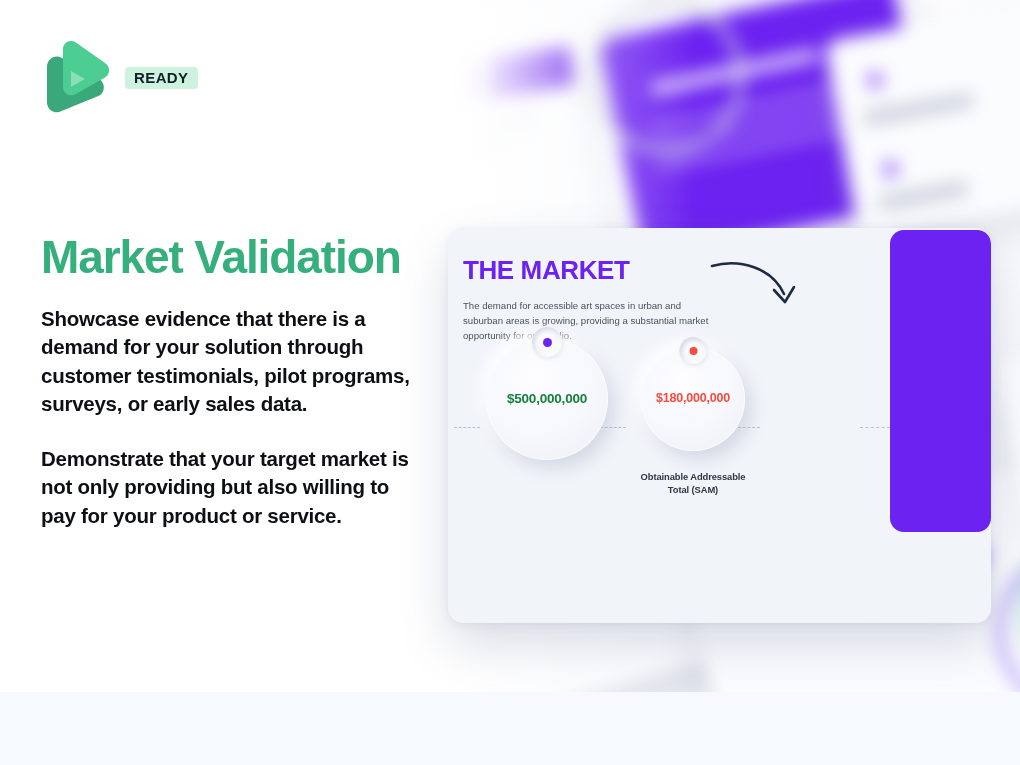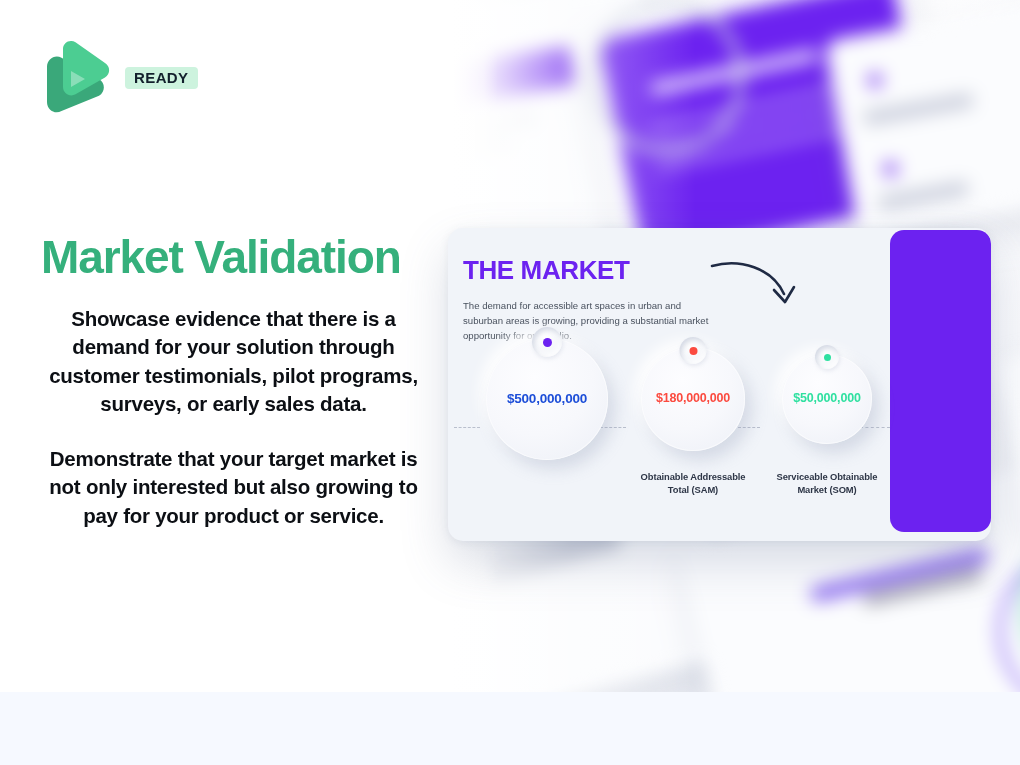--- a/index.html
+++ b/index.html
@@ -64,28 +64,28 @@
     font-size:28px;font-weight:700;color:#0d1116;letter-spacing:-0.7px;line-height:1.1;
   }
 
   
   .headline{
     position:absolute;left:41px;top:202px;z-index:20;
     font-size:46px;line-height:1.06;font-weight:700;color:#35b07c;letter-spacing:-1.1px;
   }
   .body{
     position:absolute;left:41px;top:305px;width:385px;z-index:20;
-    font-size:20.5px;line-height:1.38;font-weight:700;color:#0c0f14;letter-spacing:-0.25px;text-align:center;
+    font-size:20.5px;line-height:1.38;font-weight:700;color:#0c0f14;letter-spacing:-0.25px;
   }
   .body p{margin:0;}
   .body p + p{margin-top:27px;}
 
   
   .card{
-    position:absolute;left:448px;top:228px;width:543px;height:313px;z-index:25;
+    position:absolute;left:448px;top:228px;width:543px;height:395px;z-index:25;
     background:#f1f4f9;border-radius:15px;
     box-shadow:0 22px 48px rgba(90,105,140,.22), 0 2px 8px rgba(90,105,140,.10);
     overflow:hidden;
   }
   .card-title{
     position:absolute;left:15px;top:29px;
     font-size:26px;font-weight:700;color:#6c22f0;letter-spacing:-0.4px;line-height:1;
   }
   .card-sub{
     position:absolute;left:15px;top:71px;width:252px;
@@ -200,21 +200,21 @@
     </div>
     <div class="logotext">
       <span class="ready-badge">READY</span>
     </div>
   </div>
 
   <h1 class="headline">Market Validation</h1>
 
   <div class="body">
     <p>Showcase evidence that there is a demand for your solution through customer testimonials, pilot programs, surveys, or early sales data.</p>
-    <p>Demonstrate that your target market is not only interested but also growing to pay for your product or service.</p>
+    <p>Demonstrate that your target market is not only providing but also willing to pay for your product or service.</p>
   </div>
 
   <div class="card">
 
     <div class="purple-panel"></div>
 
     <div class="card-title">THE MARKET</div>
     <div class="card-sub">The demand for accessible art spaces in urban and suburban areas is growing, providing a substantial market opportunity for our studio.</div>
 
     <div class="curve-arrow">
@@ -232,50 +232,37 @@
     <div class="markets">
 
       <div class="mcol" style="left:450px;width:0;"></div>
 
       <div class="mcol" style="left:14px;width:170px;">
         <div class="knobwrap">
           <div class="circle" style="width:122px;height:122px;top:0;"></div>
           <div class="knob" style="top:-11px;">
             <i style="background:#6c22f0;"></i>
           </div>
-          <div class="amount" style="top:53px;color:#1d4ed8;">$500,000,000</div>
+          <div class="amount" style="top:53px;color:#15803d;">$500,000,000</div>
         </div>
       </div>
 
       <div class="mcol" style="left:160px;width:170px;">
         <div class="knobwrap">
           <div class="circle" style="width:104px;height:104px;top:9px;"></div>
           <div class="knob" style="top:-1px;width:27px;height:27px;">
             <i style="background:#fb4a3f;width:8px;height:8px;"></i>
           </div>
           <div class="amount" style="top:53px;color:#fb4a3f;font-size:12.5px;">$180,000,000</div>
         </div>
         <div class="mlabel" style="top:132px;">
           <span>Obtainable Addressable</span><br>
           <span>Total (SAM)</span>
         </div>
       </div>
 
-      <div class="mcol" style="left:294px;width:170px;">
-        <div class="knobwrap">
-          <div class="circle" style="width:90px;height:90px;top:16px;"></div>
-          <div class="knob" style="top:7px;width:24px;height:24px;">
-            <i style="background:#2fe0a0;width:7px;height:7px;"></i>
-          </div>
-          <div class="amount" style="top:53px;color:#2fe0a0;font-size:12.5px;">$50,000,000</div>
-        </div>
-        <div class="mlabel" style="top:132px;">
-          <span>Serviceable Obtainable</span><br>
-          <span>Market (SOM)</span>
-        </div>
-      </div>
 
     </div>
   </div>
 
   <div class="bottomband"></div>
 
 </div>
 
 </body></html>

